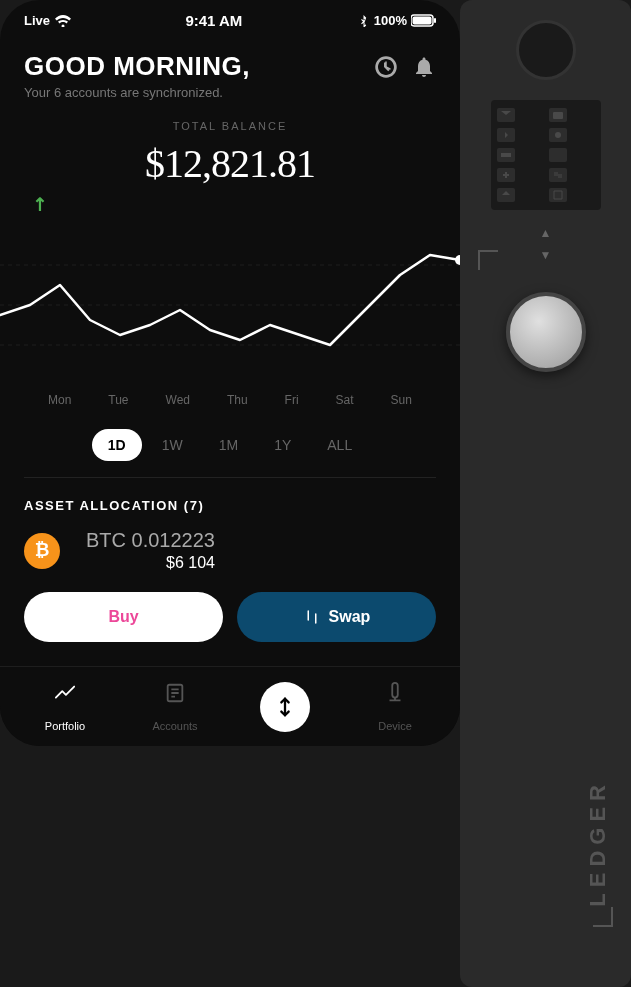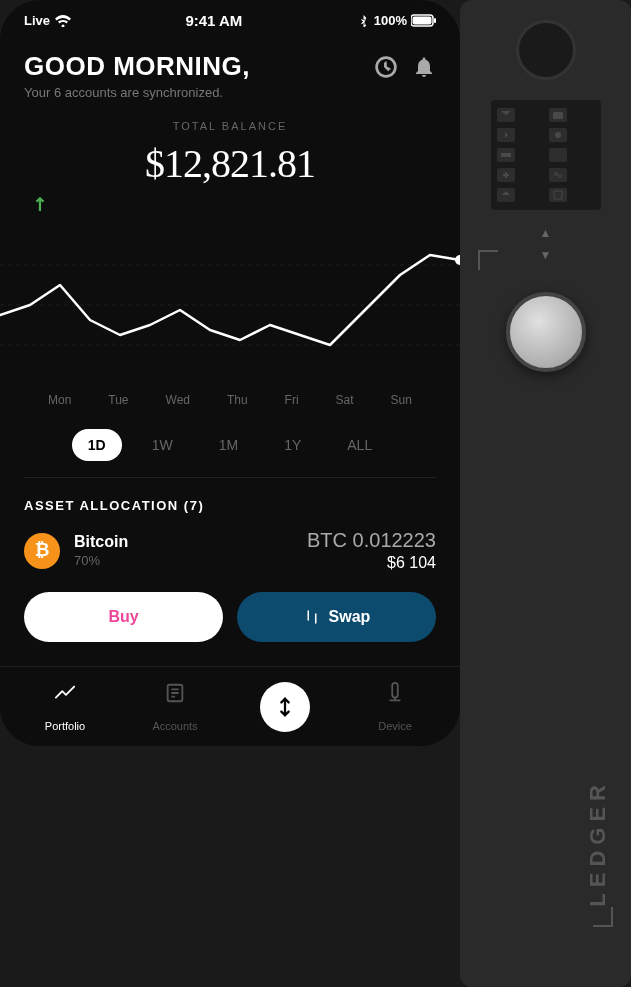--- a/index.html
+++ b/index.html
@@ -111,21 +111,21 @@
       justify-content: space-between;
       padding: 8px 24px;
       font-size: 12px;
       color: #666;
     }
 
     
     .time-filters {
       display: flex;
       justify-content: center;
-      gap: 14px;
+      gap: 4px;
       margin: 14px 0 16px;
     }
     .time-btn {
       padding: 8px 16px;
       border-radius: 20px;
       border: none;
       background: transparent;
       color: #666;
       font-size: 14px;
       cursor: pointer;
@@ -429,24 +429,20 @@
       <button class="time-btn">1Y</button>
       <button class="time-btn">ALL</button>
     </div>
 
     <div class="divider"></div>
 
     <div class="section-title">ASSET ALLOCATION (7)</div>
 
     <div class="asset-item">
       <div class="asset-icon" style="background:#f7931a;">₿</div>
-      <div class="asset-info">
-        <div class="asset-name">Bitcoin</div>
-        <div class="asset-pct">70%</div>
-      </div>
       <div class="asset-value">
         <div class="asset-crypto">BTC 0.012223</div>
         <div class="asset-usd">$6 104</div>
       </div>
     </div>
 
     <div class="action-buttons">
       <button class="action-btn btn-buy">Buy</button>
       <button class="action-btn btn-swap">
         <svg width="18" height="18" viewBox="0 0 24 24" fill="white">

